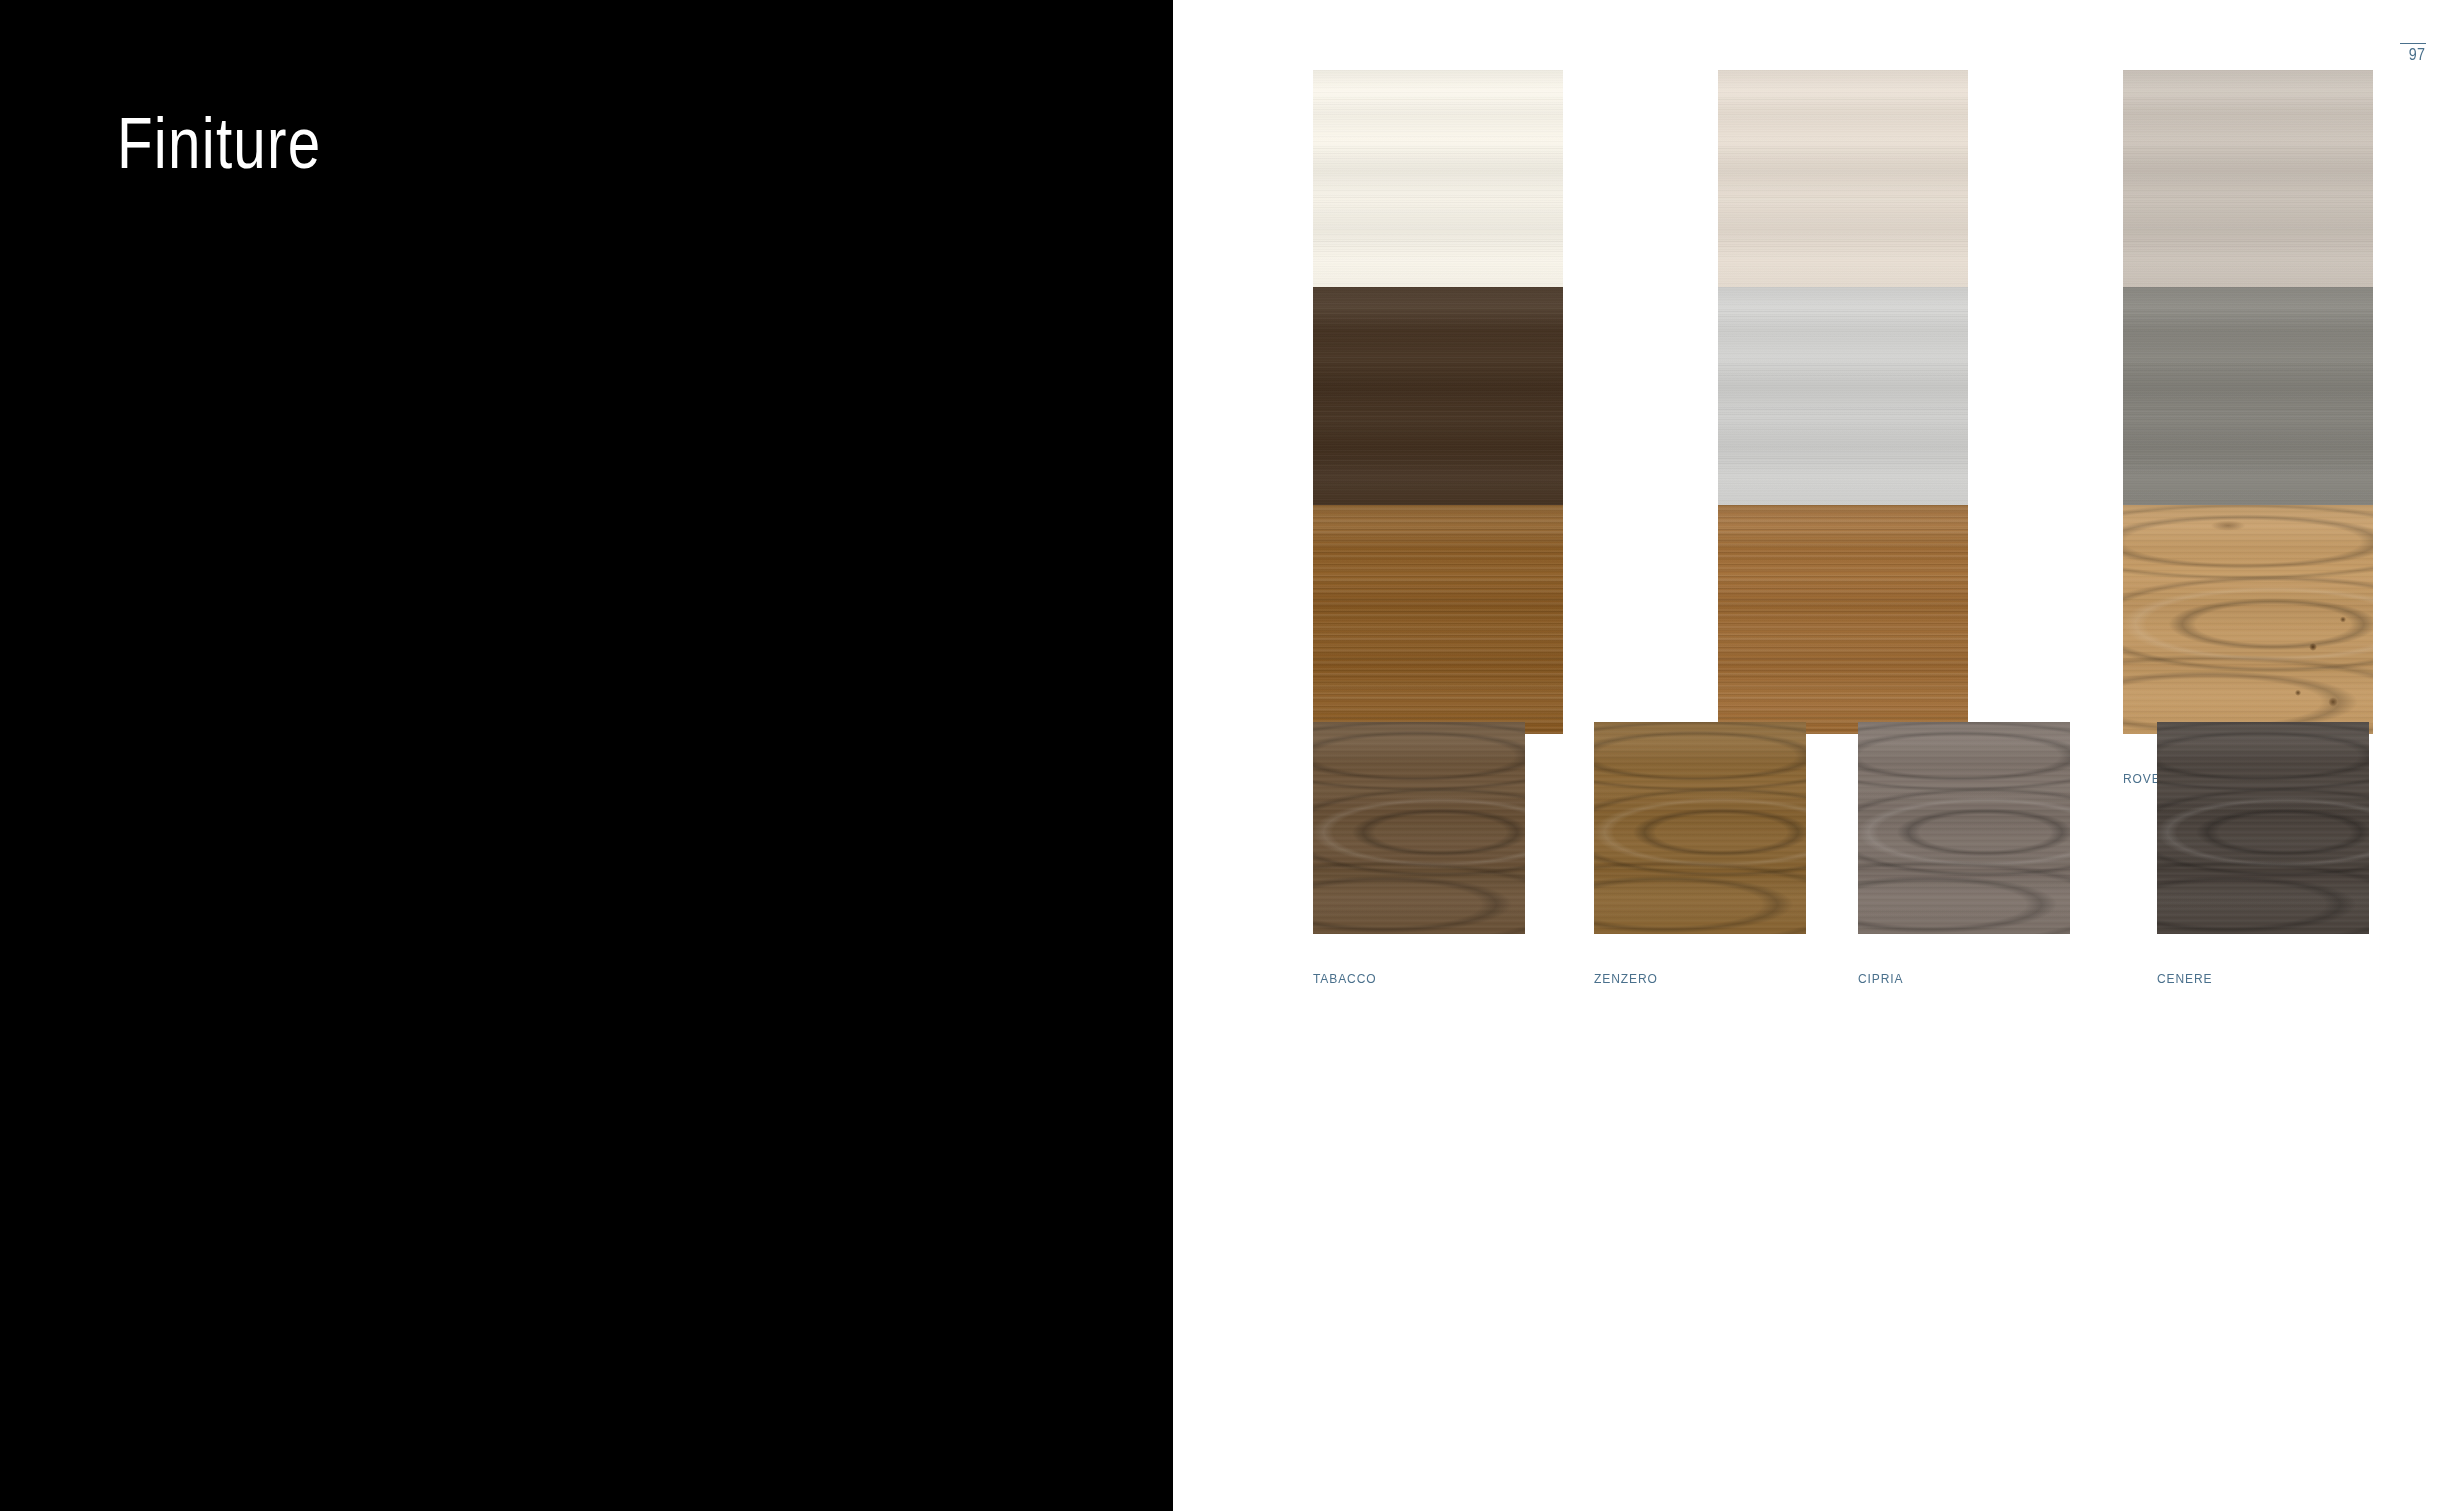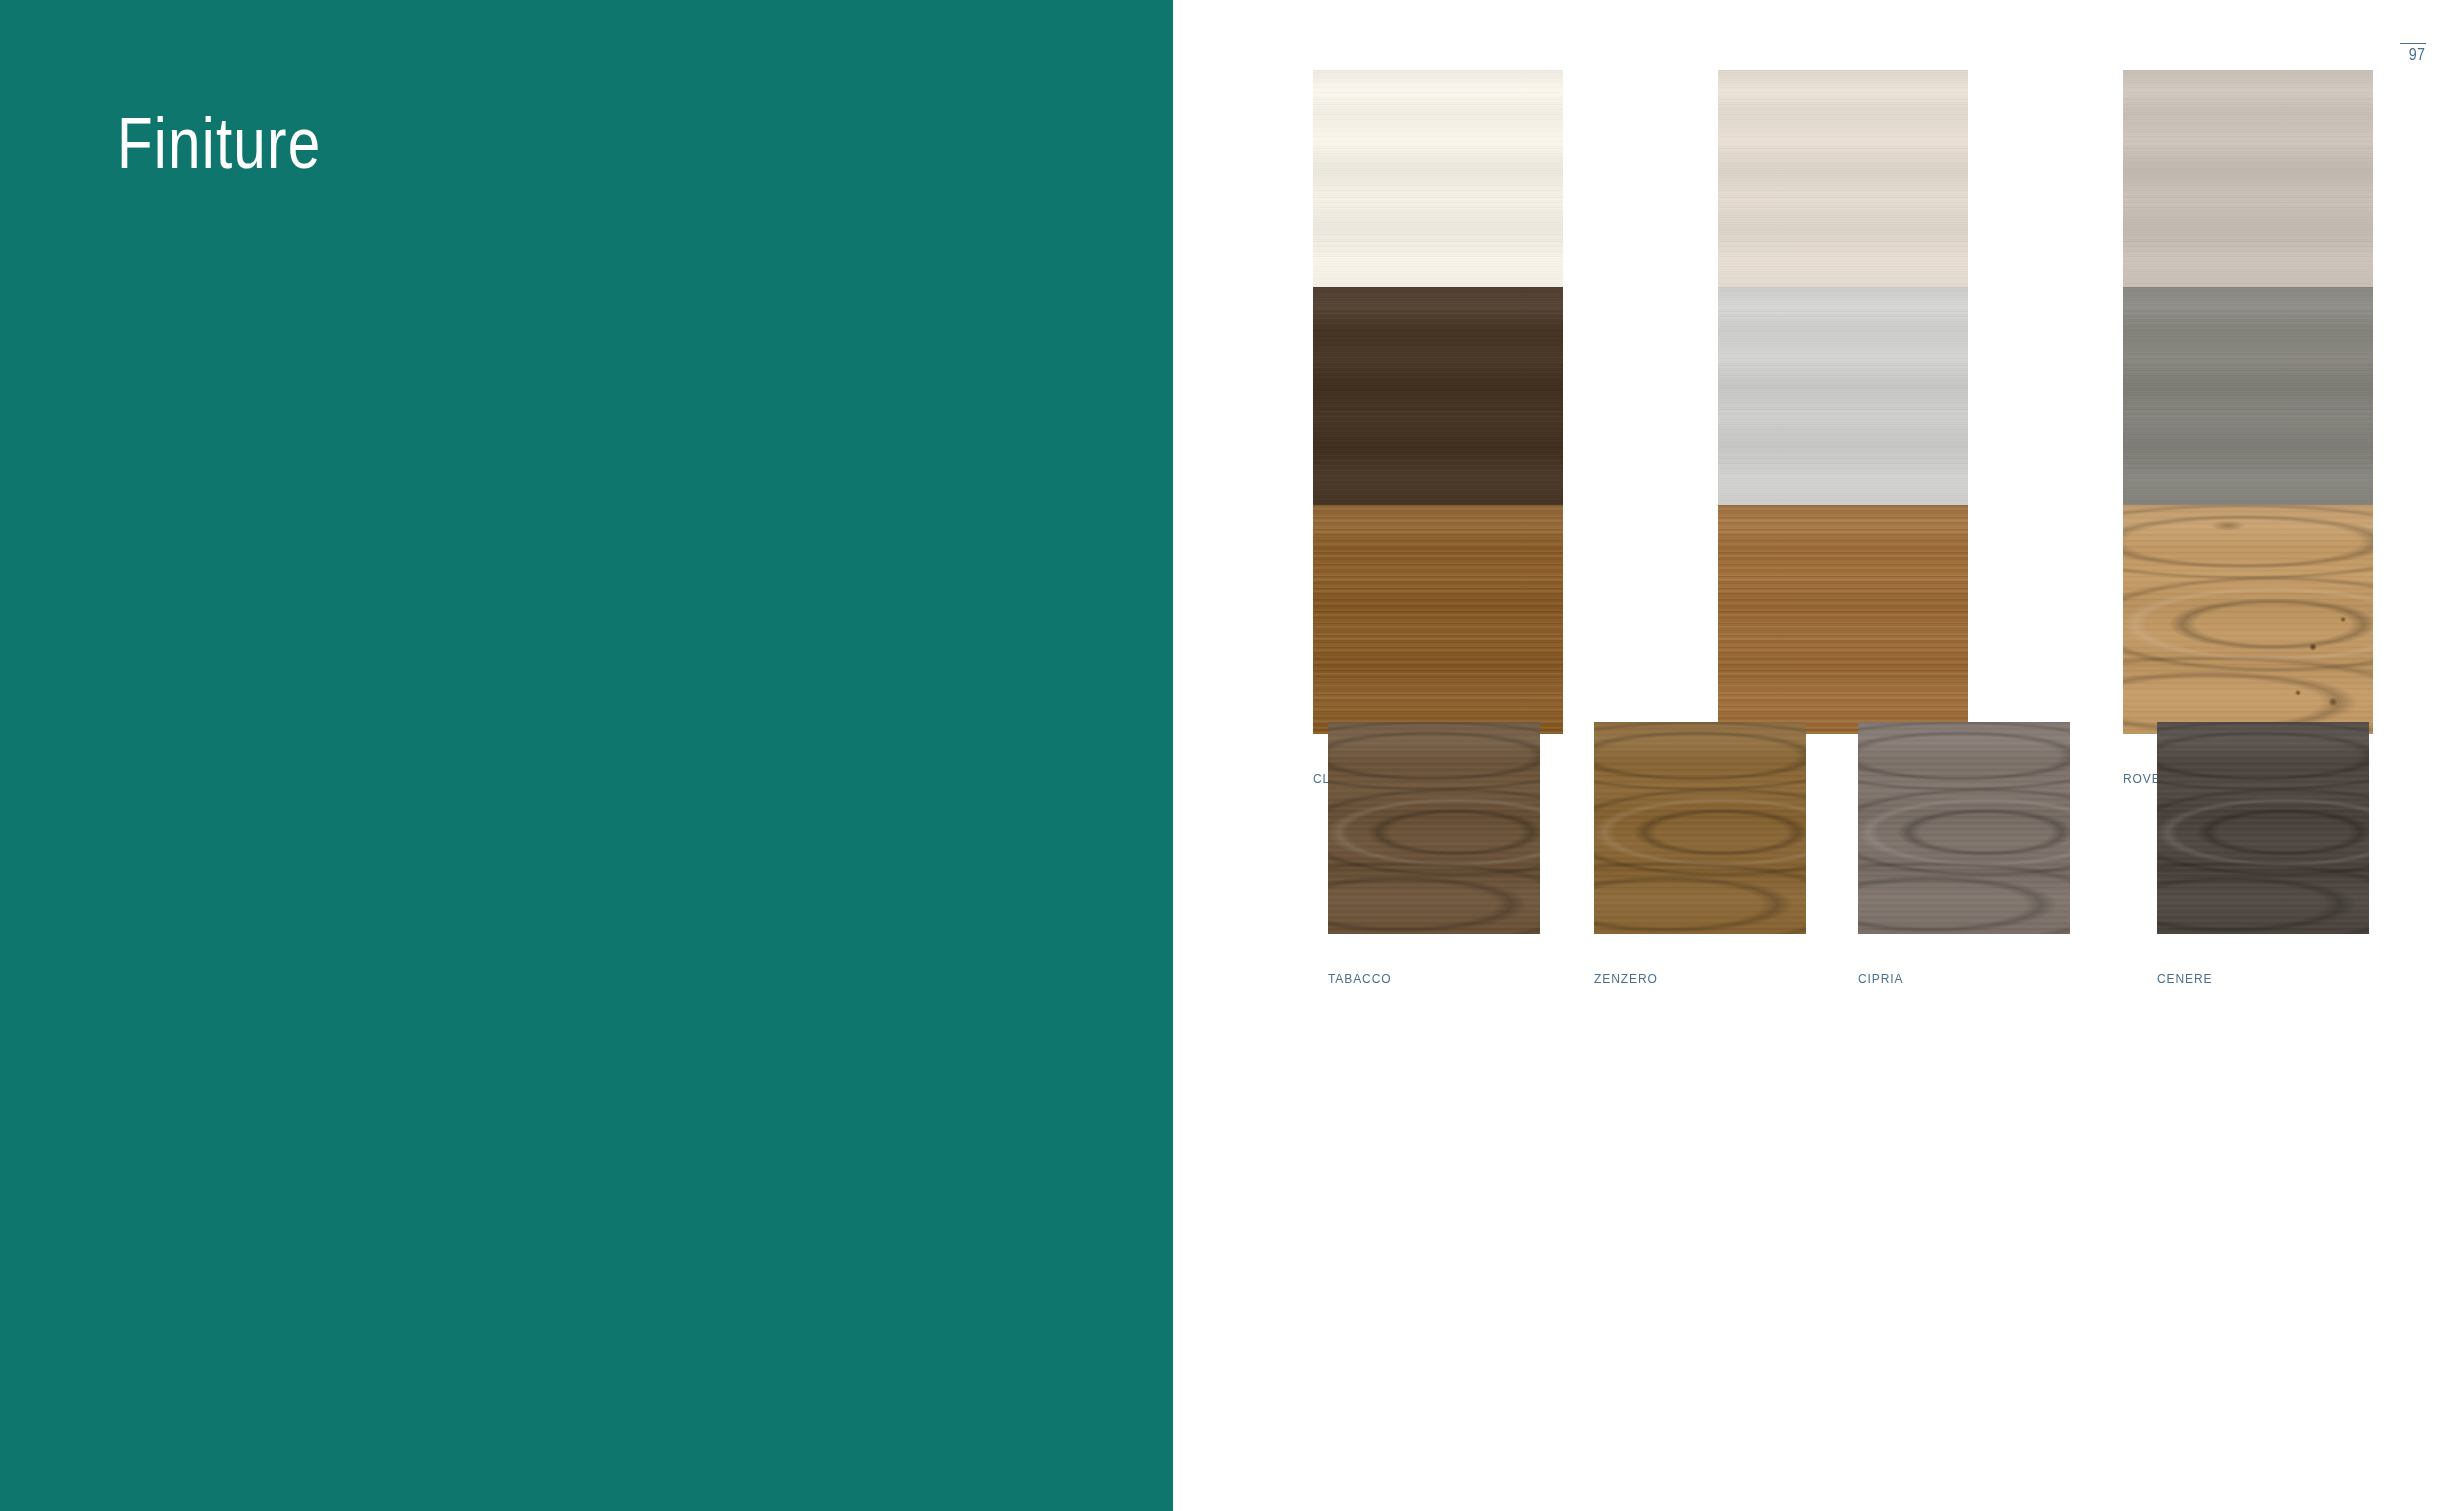--- a/index.html
+++ b/index.html
@@ -15,21 +15,21 @@
     font-family: "Liberation Sans", sans-serif;
   }
 
   
   #left-panel {
     position: absolute;
     left: 0;
     top: 0;
     width: 1173px;
     height: 1511px;
-    background: #0f766e;
+    background: #000000;
   }
   #page-title {
     position: absolute;
     left: 117px;
     top: 106px;
     color: #ffffff;
     font-family: "Liberation Sans", sans-serif;
     font-size: 73px;
     font-weight: 300;
     letter-spacing: 1.5px;
@@ -276,21 +276,21 @@
         <div class="swatch-chip" style="width: 250px; height: 229px; background-color: rgb(197, 154, 99);">
           <div class="grain-soft"></div>
           <div class="grain-cathedral"></div>
           <div class="knot"></div>
           <div class="sheen"></div>
         </div>
         <div class="swatch-label" style="margin-top: 37px;">ROVERE ANTICO</div>
       </div>
     </div>
   <div class="swatch-row" id="row-3">
-      <div class="swatch-cell" style="left: 15px; width: 244px;">
+      <div class="swatch-cell" style="left: 0px; width: 244px;">
         <div class="swatch-chip" style="width: 212px; height: 212px; background-color: rgb(107, 82, 55);">
           <div class="grain-soft"></div>
           <div class="grain-cathedral"></div>
           <div class="sheen"></div>
         </div>
         <div class="swatch-label" style="margin-top: 37px;">TABACCO</div>
       </div>
       <div class="swatch-cell" style="left: 281px; width: 212px;">
         <div class="swatch-chip" style="width: 212px; height: 212px; background-color: rgb(138, 101, 50);">
           <div class="grain-soft"></div>

